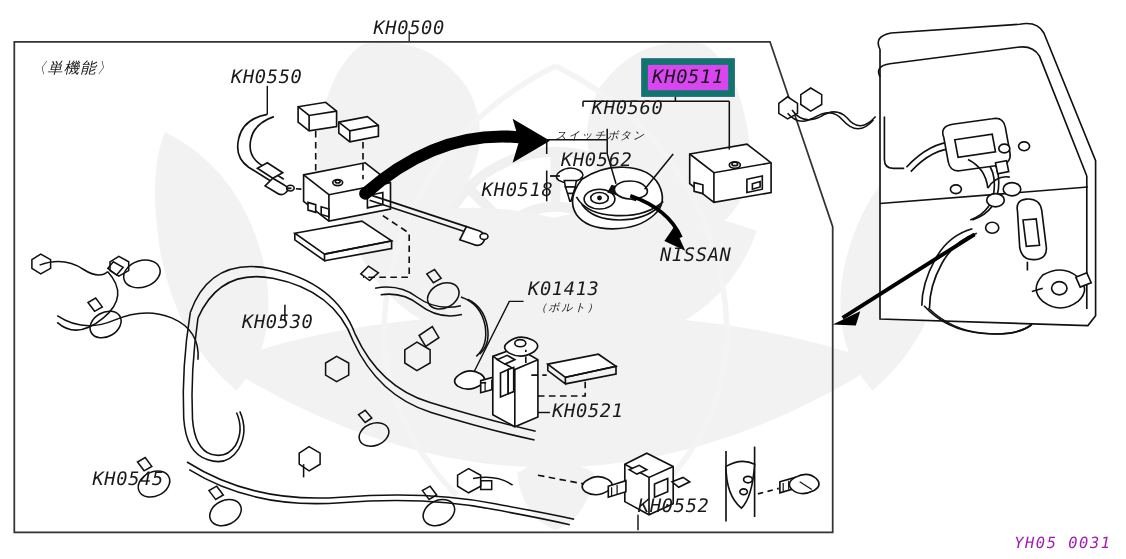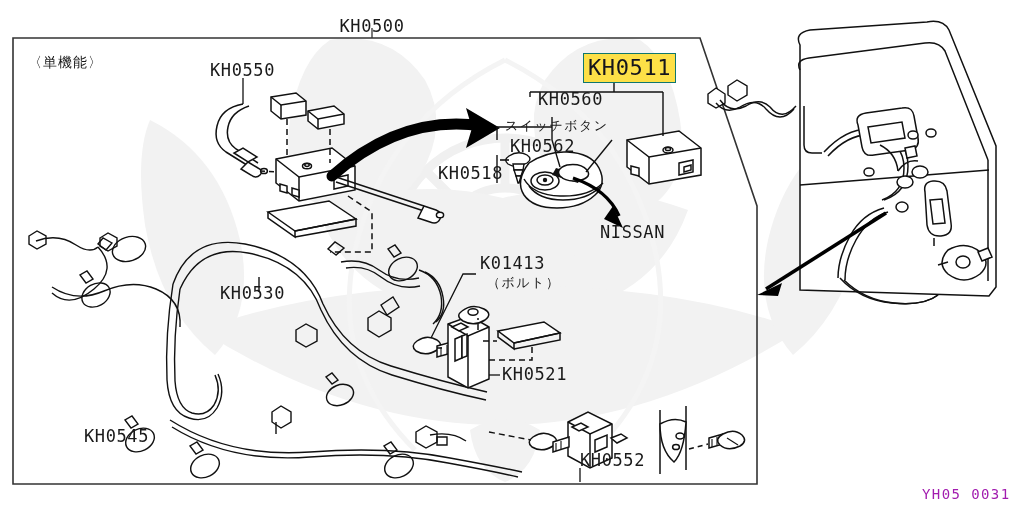--- a/index.html
+++ b/index.html
@@ -1,47 +1,47 @@
 <!DOCTYPE html>
 <html><head>
 <meta charset="utf-8">
 <style>
   html,body{margin:0;padding:0;background:#ffffff;}
   body{
     width:1024px;height:508px;overflow:hidden;position:relative;
     font-family:"DejaVu Sans","Liberation Sans",sans-serif;
     background:#ffffff;color:#111111;
   }
-  #stage{position:absolute;inset:0;width:1024px;height:408px;}
+  #stage{position:absolute;inset:0;width:1024px;height:408px;font-style:italic;}
   #stage svg{position:absolute;left:0;top:0;}
 
   .lbl{
     position:absolute;white-space:nowrap;
     font-family:"DejaVu Sans Mono","Liberation Mono",monospace;
     font-size:17px;letter-spacing:0.6px;color:#1a1a1a;
     line-height:1.05;
   }
   .lbl.jp{
     font-family:"DejaVu Sans","Liberation Sans",sans-serif;
     font-size:14px;letter-spacing:1px;
   }
   .lbl.jpsub{
     font-family:"DejaVu Sans","Liberation Sans",sans-serif;
-    font-size:13px;letter-spacing:1.5px;
+    font-size:10px;letter-spacing:1.5px;
   }
   .lbl.center{transform:translateX(-50%);}
   .lbl.footer{
     font-family:"DejaVu Sans Mono","Liberation Mono",monospace;
     font-size:14px;letter-spacing:1.4px;color:#a21caf;
   }
   .hl{
     position:absolute;
     font-family:"DejaVu Sans Mono","Liberation Mono",monospace;
-    font-size:22px;letter-spacing:0.6px;
-    background:#fde047;border:1px solid #0f766e;
+    font-size:17px;letter-spacing:0.6px;
+    background:#d946ef;border:6px solid #0f766e;
     color:#15151c;padding:1px 4px 2px 4px;white-space:nowrap;
     box-sizing:border-box;
   }
 </style>
 </head>
 <body>
 
 <div id="stage">
 
   <svg width="1024" height="508" aria-hidden="true">

